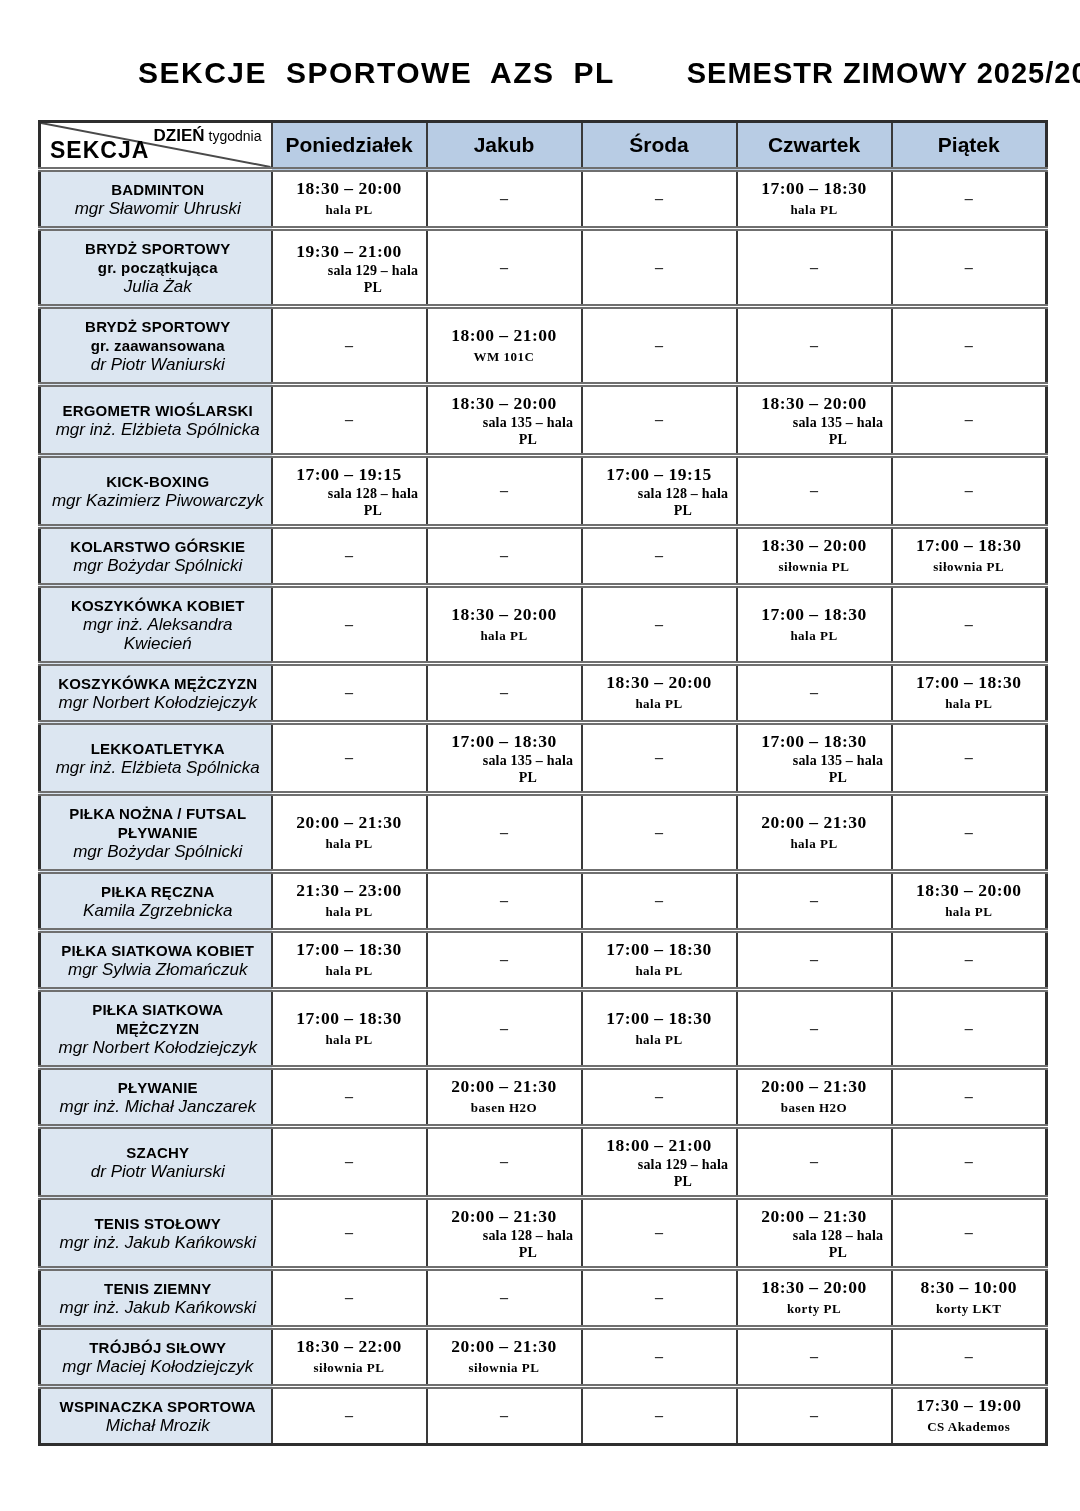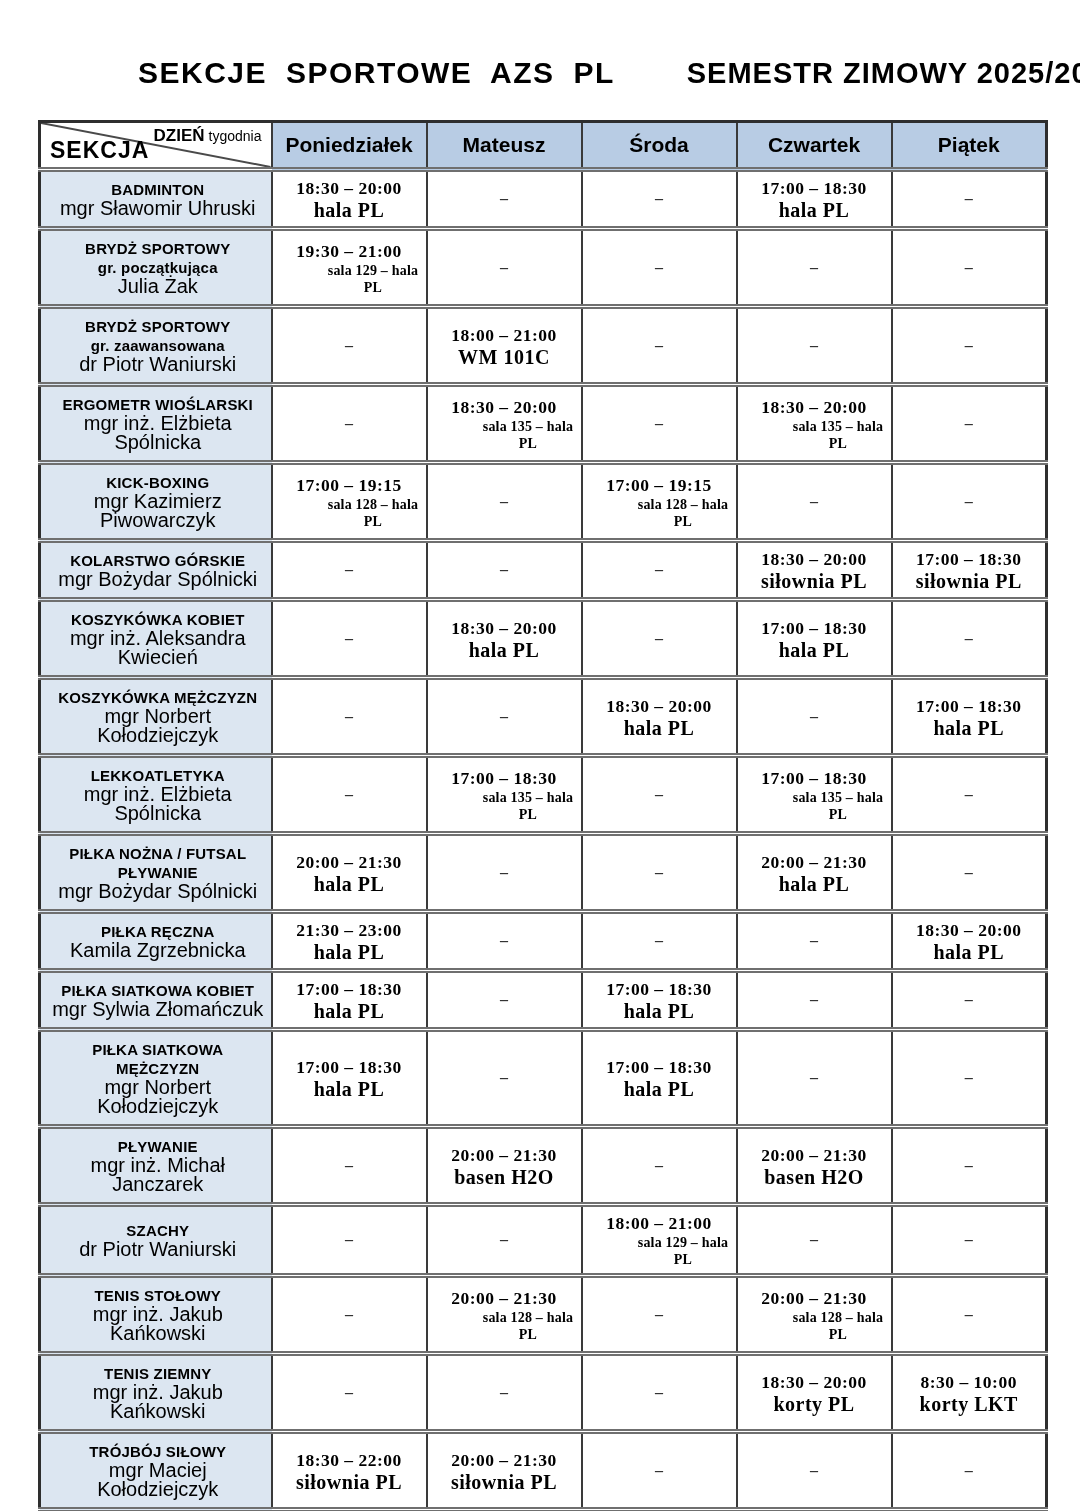--- a/index.html
+++ b/index.html
@@ -93,32 +93,33 @@
     padding:8px 5px 8px 9px;
     font-weight:normal;
   }
   .section-name{
     font-size:15px;
     font-weight:bold;
     line-height:19px;
     letter-spacing:0.2px;
   }
   .instructor{
-    font-size:20px;
+    font-size:17px;
+    font-style:italic;
     line-height:19px;
   }
   td.slot-cell{
     text-align:center;
     vertical-align:middle;
     font-family:"Liberation Serif",serif;
     font-weight:bold;
     padding:5px 2px;
   }
   .slot-time{font-size:17.5px;line-height:22px;letter-spacing:0.5px;}
-  .slot-place{font-size:20px;line-height:22px;letter-spacing:0.5px;}
+  .slot-place{font-size:13px;line-height:22px;letter-spacing:0.5px;}
   .slot-place.small{font-size:14px;line-height:17px;letter-spacing:0.2px;padding-left:48px;}
   .dash{font-size:16px;color:#333;}
 </style>
 </head>
 <body>
 
 <div class="page">
 
   <div class="titles">
     <span class="title-left">SEKCJE SPORTOWE AZS PL</span>
@@ -139,21 +140,21 @@
         <th class="corner">
           <svg class="diag" viewBox="0 0 100 100" preserveAspectRatio="none" aria-hidden="true">
             <line x1="0" y1="0" x2="100" y2="100" stroke="#4a4a4a" stroke-width="2" vector-effect="non-scaling-stroke"></line>
           </svg>
           <span class="day-label-wrap">
             <span>DZIEŃ</span><span class="day-label-suffix">tygodnia</span>
           </span>
           <span class="section-label">SEKCJA</span>
         </th>
         <th>Poniedziałek</th>
-        <th>Mateusz</th>
+        <th>Jakub</th>
         <th>Środa</th>
         <th>Czwartek</th>
         <th>Piątek</th>
       </tr>
     </thead>
     <tbody>
         <tr>
           <th class="section-cell">
             <div class="section-name">BADMINTON</div>
             <div class="instructor">mgr Sławomir Uhruski</div>

